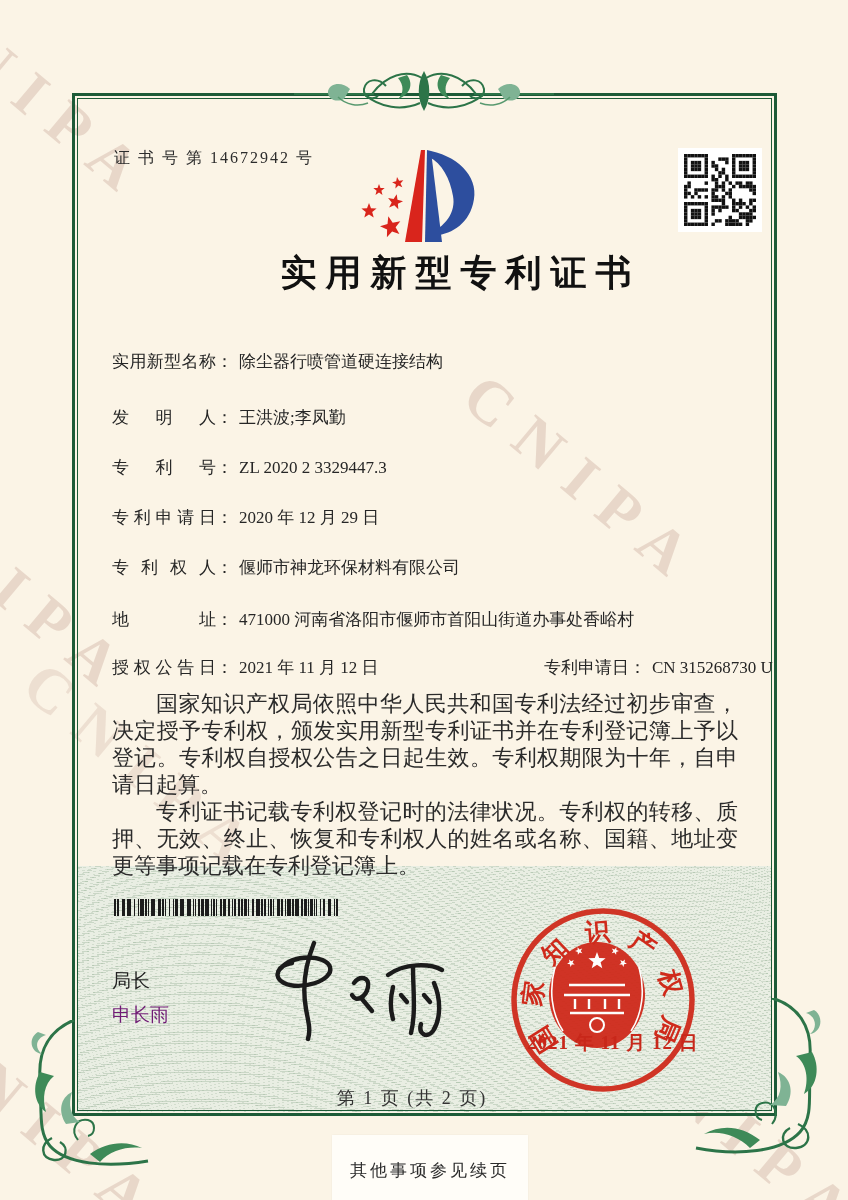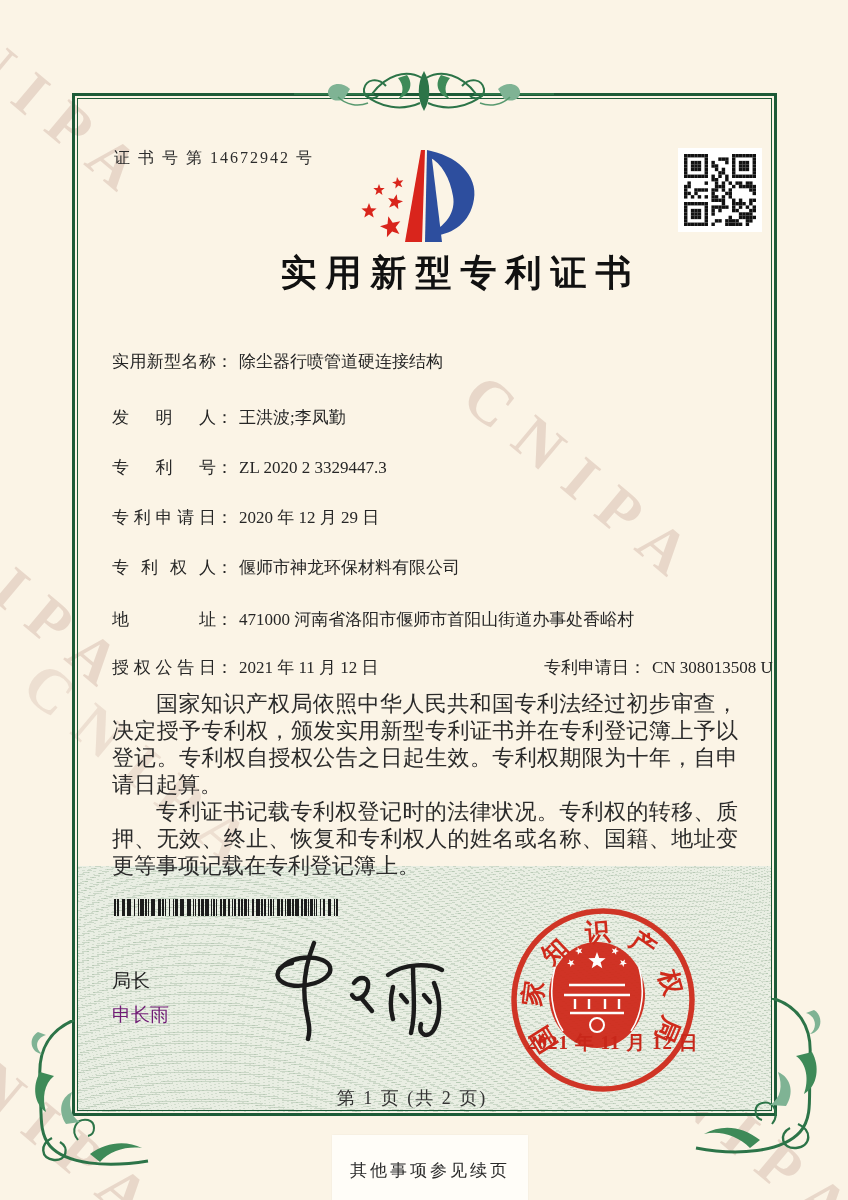--- a/index.html
+++ b/index.html
@@ -348,21 +348,21 @@
   </div>
   <div class="field-row" style="top:556px;">
     <span class="f-label">专利权人</span><span class="f-colon">：</span><span class="f-value">偃师市神龙环保材料有限公司</span>
   </div>
   <div class="field-row" style="top:608px;">
     <span class="f-label">地址</span><span class="f-colon">：</span><span class="f-value">471000 河南省洛阳市偃师市首阳山街道办事处香峪村</span>
   </div>
   <div class="field-row" style="top:656px;">
     <span class="f-label">授权公告日</span><span class="f-colon">：</span><span class="f-value">2021 年 11 月 12 日</span>
     <span class="pair2">
-      <span>专利申请日</span><span>：</span><span class="f-value">CN 308013508 U</span>
+      <span>专利申请日</span><span>：</span><span class="f-value">CN 315268730 U</span>
     </span>
   </div>
 
   <div class="notice">
     <p>国家知识产权局依照中华人民共和国专利法经过初步审查，决定授予专利权，颁发实用新型专利证书并在专利登记簿上予以登记。专利权自授权公告之日起生效。专利权期限为十年，自申请日起算。</p>
     <p>专利证书记载专利权登记时的法律状况。专利权的转移、质押、无效、终止、恢复和专利权人的姓名或名称、国籍、地址变更等事项记载在专利登记簿上。</p>
   </div>
 
   <svg id="barcode-svg" class="abs" style="left:114px;top:899px;" width="226" height="17" viewBox="0 0 226 17">
       <rect x="0" y="0" width="2" height="17" fill="#1c1c1c"></rect>

